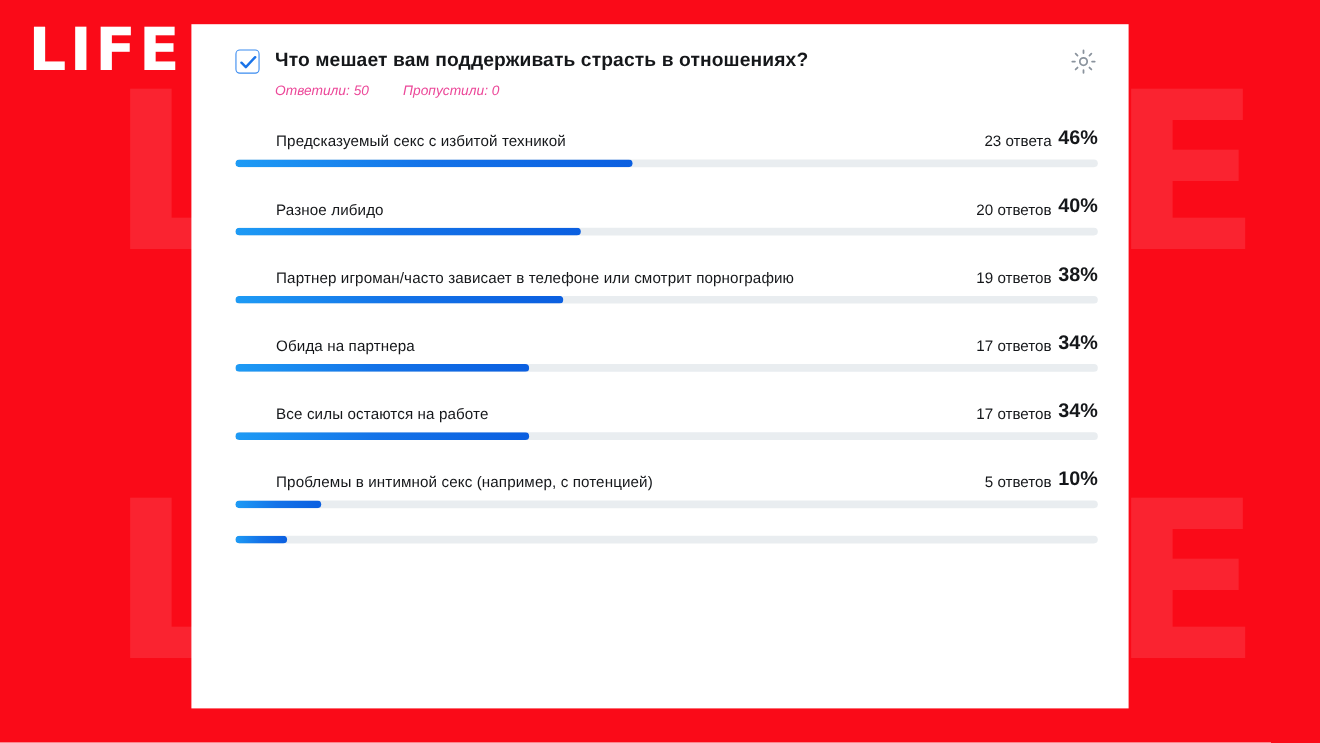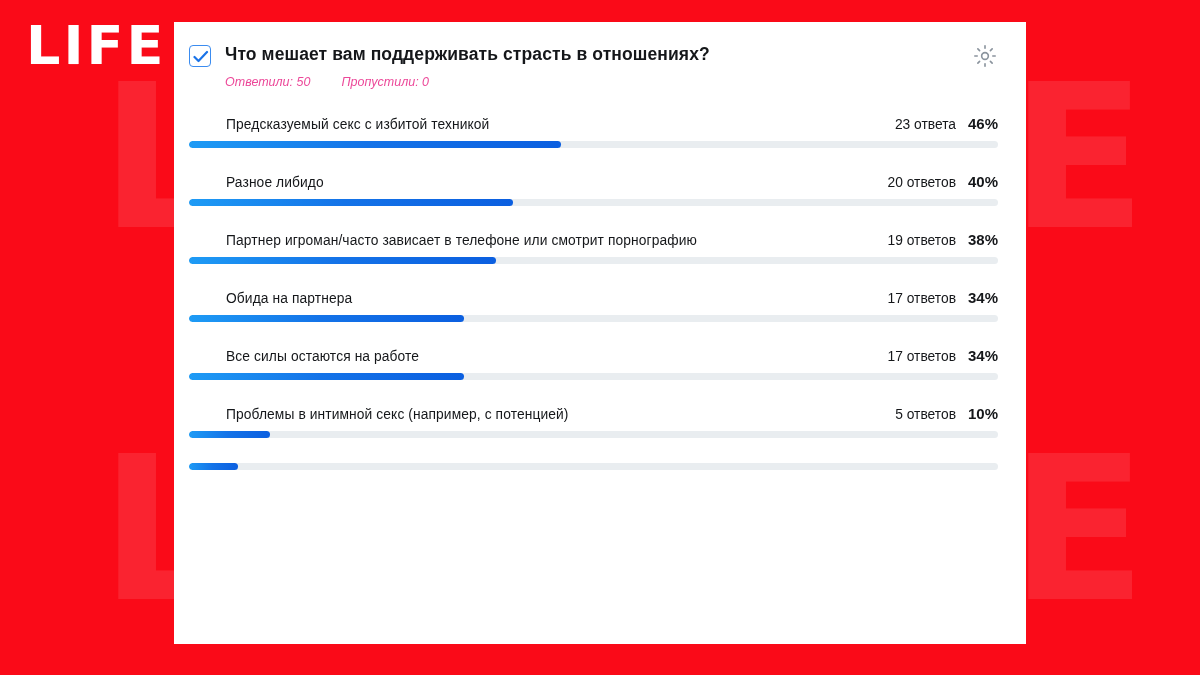--- a/index.html
+++ b/index.html
@@ -52,21 +52,21 @@
   
   .card {
     position: absolute;
     left: 174px;
     top: 22px;
     width: 852px;
     height: 622px;
     background: #ffffff;
     z-index: 3;
     box-sizing: border-box;
-    padding: 22px 28px 0 15px;
+    padding: 22px 28px 0 40px;
   }
 
   .card-head {
     display: flex;
     align-items: flex-start;
   }
   .check-box {
     width: 22px;
     height: 22px;
     border: 1.5px solid #3b8cf0;
@@ -122,21 +122,21 @@
     display: flex;
     align-items: flex-end;
     flex: 0 0 auto;
     white-space: nowrap;
   }
   .answer-count {
     font-size: 13.8px;
     color: #15171a;
   }
   .answer-pct {
-    font-size: 15px;
+    font-size: 18px;
     font-weight: 700;
     color: #15171a;
     width: 42px;
     text-align: right;
   }
   .bar-track {
     margin-top: 9px;
     height: 7px;
     border-radius: 4px;
     background: #e9edf0;

